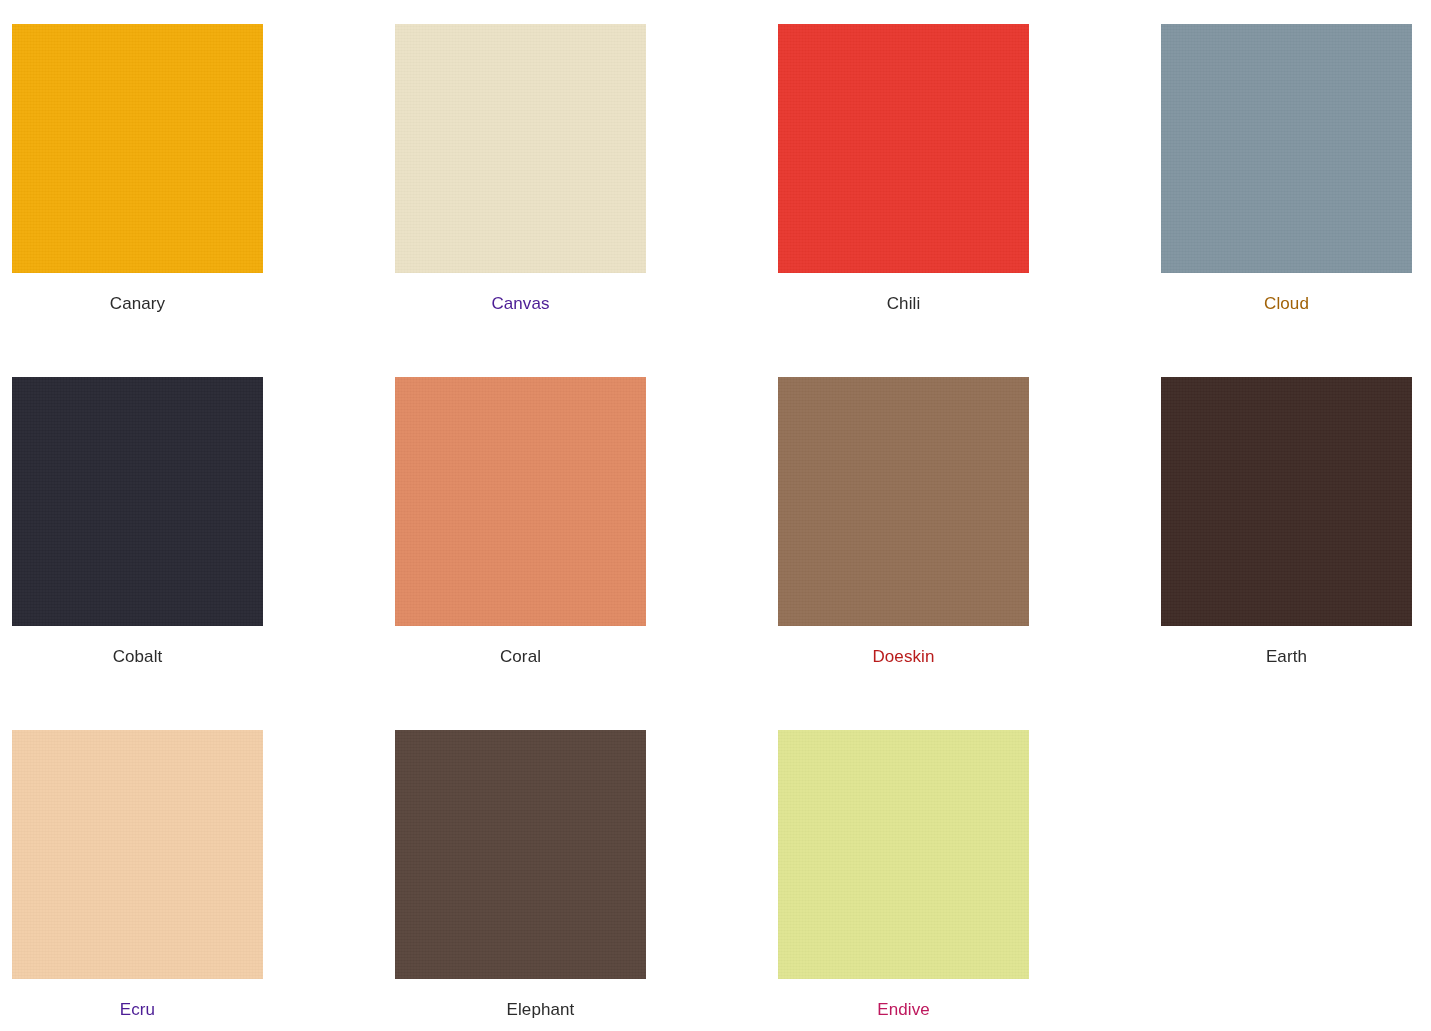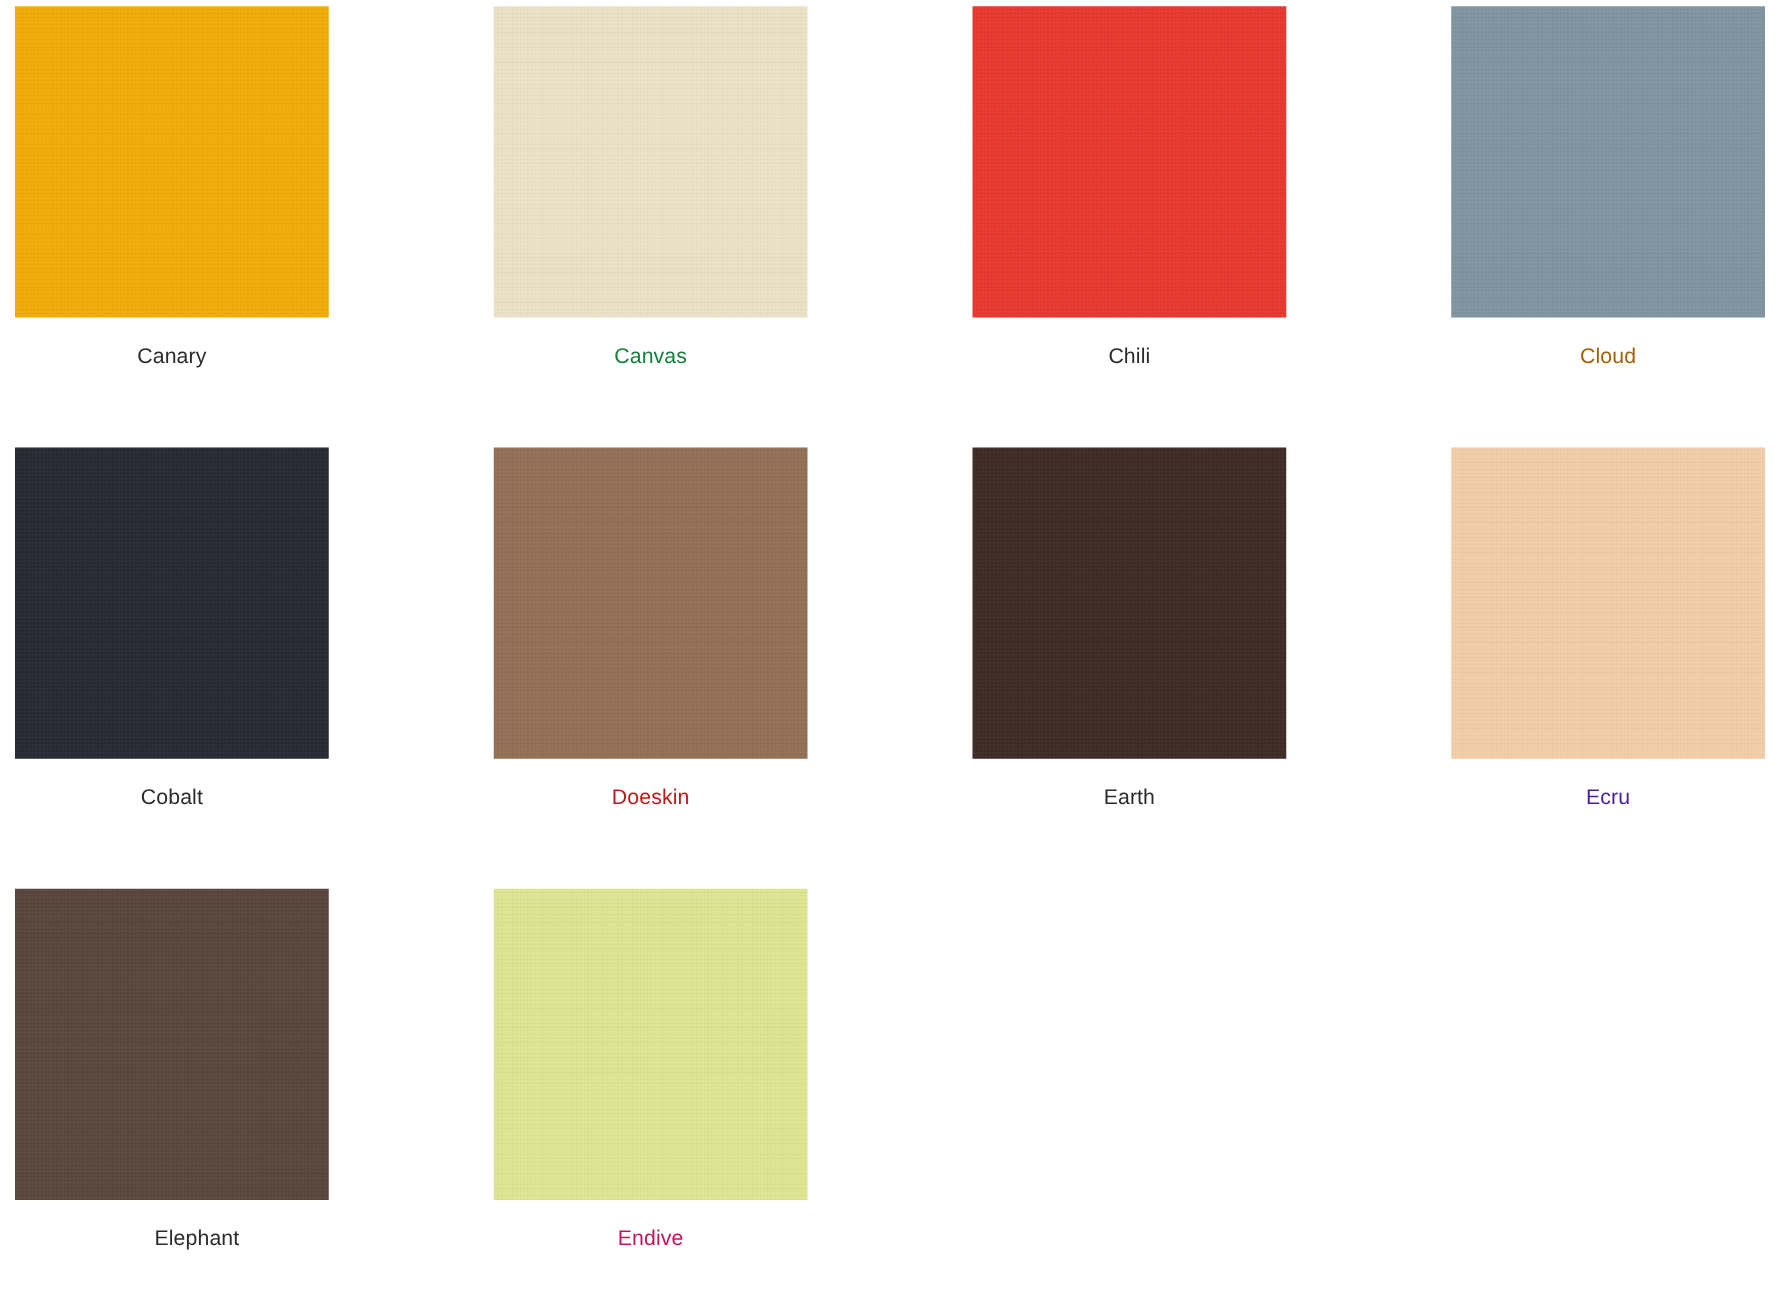--- a/index.html
+++ b/index.html
@@ -16,21 +16,21 @@
   }
   #swatch-grid {
     position: relative;
     width: 1431px;
     height: 1031px;
     display: grid;
     grid-template-columns: repeat(4, 251px);
     grid-template-rows: repeat(3, 353px);
     column-gap: 132px;
     row-gap: 0px;
-    padding: 5px 0 0 12px;
+    padding: 24px 0 0 12px;
     box-sizing: border-box;
   }
   .swatch-cell {
     width: 251px;
     display: flex;
     flex-direction: column;
     align-items: center;
   }
   .swatch-chip {
     width: 251px;
@@ -63,33 +63,37 @@
 </head>
 <body style="background: rgb(255, 255, 255);">
 
 <main id="swatch-grid">
     <div class="swatch-cell">
       <div class="swatch-chip" style="background-color: rgb(242, 172, 9);"></div>
       <div class="swatch-label" style="color: rgb(43, 43, 43);">Canary</div>
     </div>
     <div class="swatch-cell">
       <div class="swatch-chip" style="background-color: rgb(235, 226, 198);"></div>
-      <div class="swatch-label" style="color: #15803d;">Canvas</div>
+      <div class="swatch-label" style="color: #4c1d95;">Canvas</div>
     </div>
     <div class="swatch-cell">
       <div class="swatch-chip" style="background-color: rgb(232, 56, 47);"></div>
       <div class="swatch-label" style="color: rgb(43, 43, 43);">Chili</div>
     </div>
     <div class="swatch-cell">
       <div class="swatch-chip" style="background-color: rgb(129, 149, 161);"></div>
       <div class="swatch-label" style="color: #a16207;">Cloud</div>
     </div>
     <div class="swatch-cell">
       <div class="swatch-chip" style="background-color: rgb(41, 41, 52);"></div>
       <div class="swatch-label" style="color: rgb(43, 43, 43);">Cobalt</div>
+    </div>
+    <div class="swatch-cell">
+      <div class="swatch-chip" style="background-color: rgb(224, 138, 100);"></div>
+      <div class="swatch-label" style="color: rgb(43, 43, 43);">Coral</div>
     </div>
     <div class="swatch-cell">
       <div class="swatch-chip" style="background-color: rgb(147, 112, 86);"></div>
       <div class="swatch-label" style="color: #b91c1c;">Doeskin</div>
     </div>
     <div class="swatch-cell">
       <div class="swatch-chip" style="background-color: rgb(63, 43, 38);"></div>
       <div class="swatch-label" style="color: rgb(43, 43, 43);">Earth</div>
     </div>
     <div class="swatch-cell">

